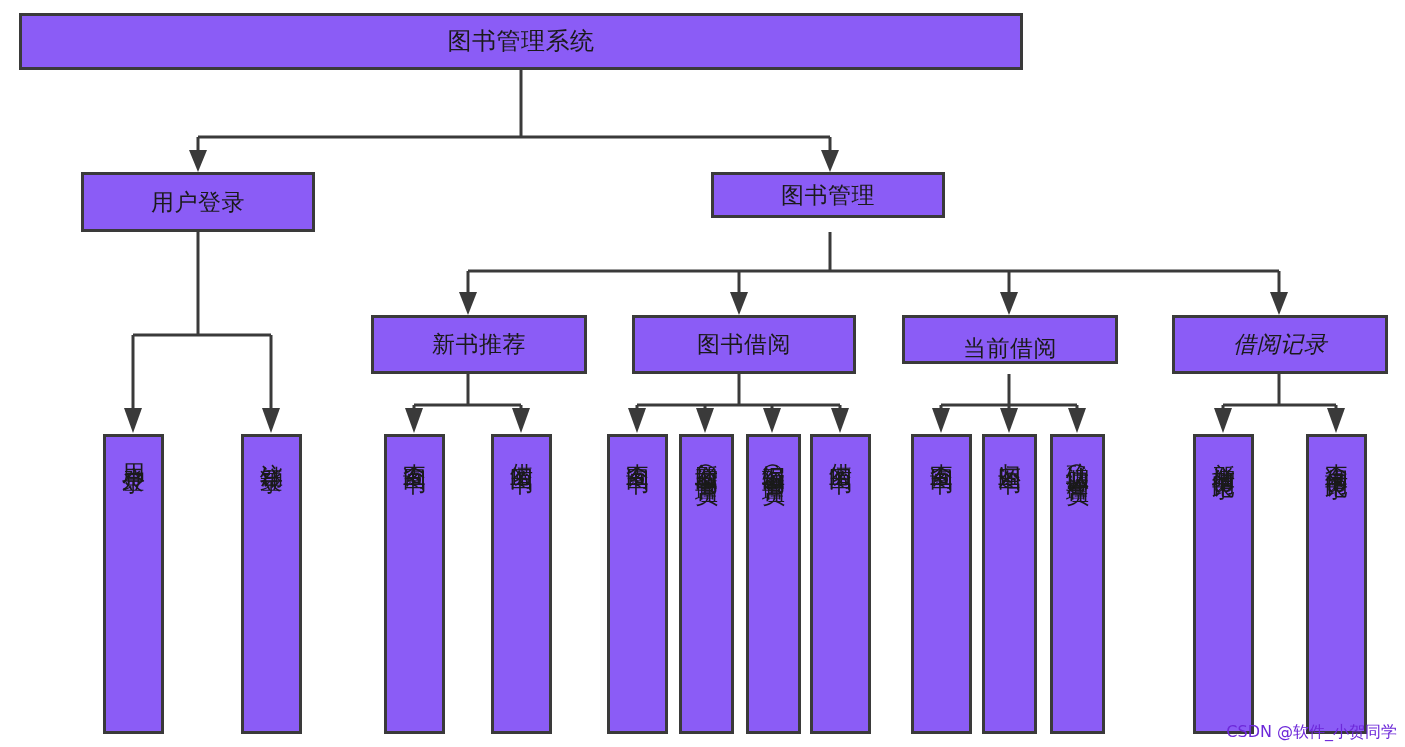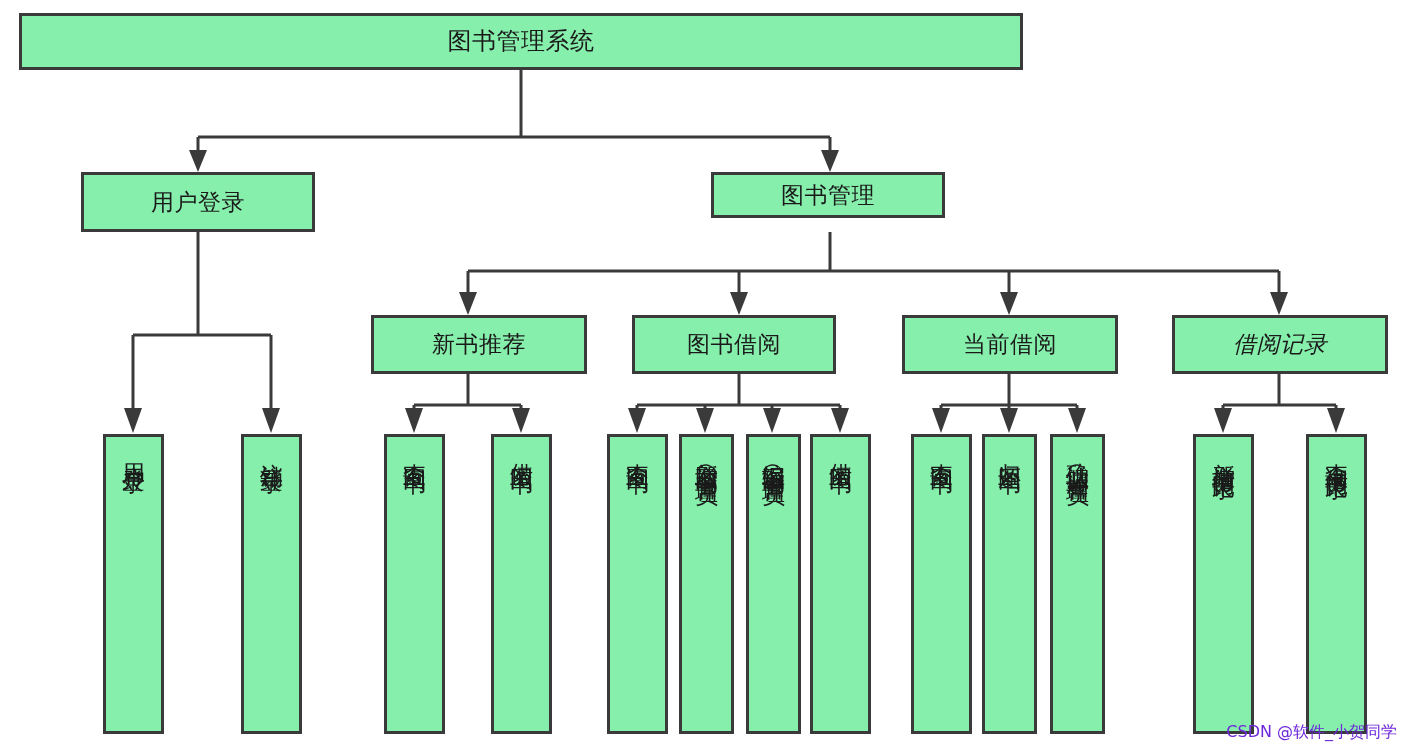--- a/index.html
+++ b/index.html
@@ -15,21 +15,21 @@
     position: relative;
     width: 1405px;
     height: 747px;
     background: #ffffff;
     overflow: hidden;
   }
   
   .node {
     position: absolute;
     box-sizing: border-box;
-    background: #86efac;
+    background: #8b5cf6;
     border: 3px solid #3a3a3a;
     display: flex;
     align-items: center;
     justify-content: center;
     color: #1a1a1a;
   }
   .node .label {
     font-size: 23px;
     line-height: 1.08;
     letter-spacing: 0.5px;
@@ -151,24 +151,24 @@
   <div class="node" style="left:81px; top:172px; width:234px; height:60px;">
     <span class="label">用户登录</span>
   </div>
   <div class="node" style="left:711px; top:172px; width:234px; height:46px;">
     <span class="label">图书管理</span>
   </div>
 
   <div class="node" style="left:362px; top:315px; width:216px; height:59px;margin-left:9px;">
     <span class="label">新书推荐</span>
   </div>
-  <div class="node" style="left:632px; top:315px; width:204px; height:59px;">
+  <div class="node" style="left:632px; top:315px; width:224px; height:59px;">
     <span class="label">图书借阅</span>
   </div>
-  <div class="node" style="left:902px; top:315px; width:216px; height:59px;">
+  <div class="node" style="left:902px; top:315px; width:216px; height:49px;align-items:flex-end;">
     <span class="label">当前借阅</span>
   </div>
   <div class="node" style="left:1172px; top:315px; width:216px; height:59px;font-style:italic;">
     <span class="label">借阅记录</span>
   </div>
 
   <div class="node vertical" style="left:103px; top:434px; width:61px; height:300px;">
     <span class="label">用户登录</span>
   </div>
   <div class="node vertical" style="left:241px; top:434px; width:61px; height:300px;">

